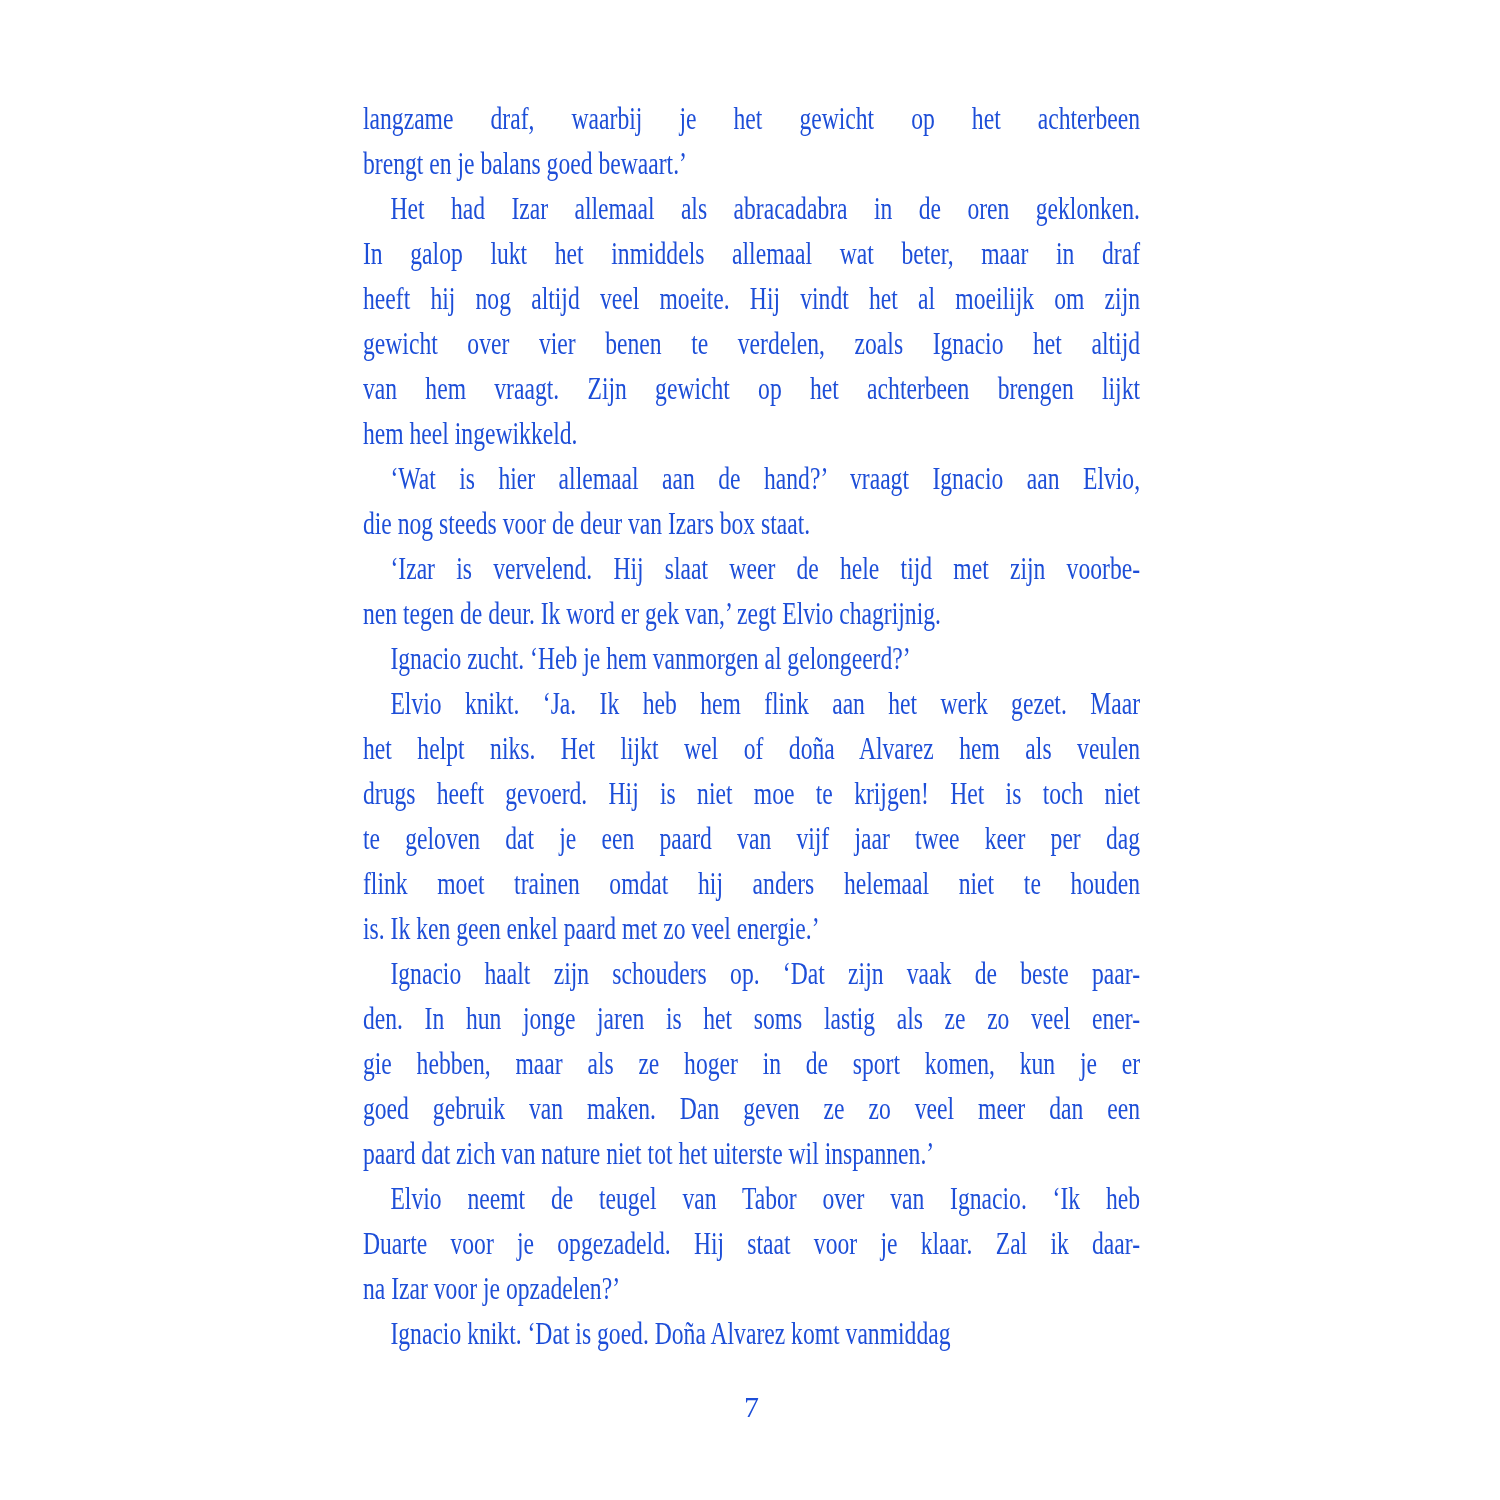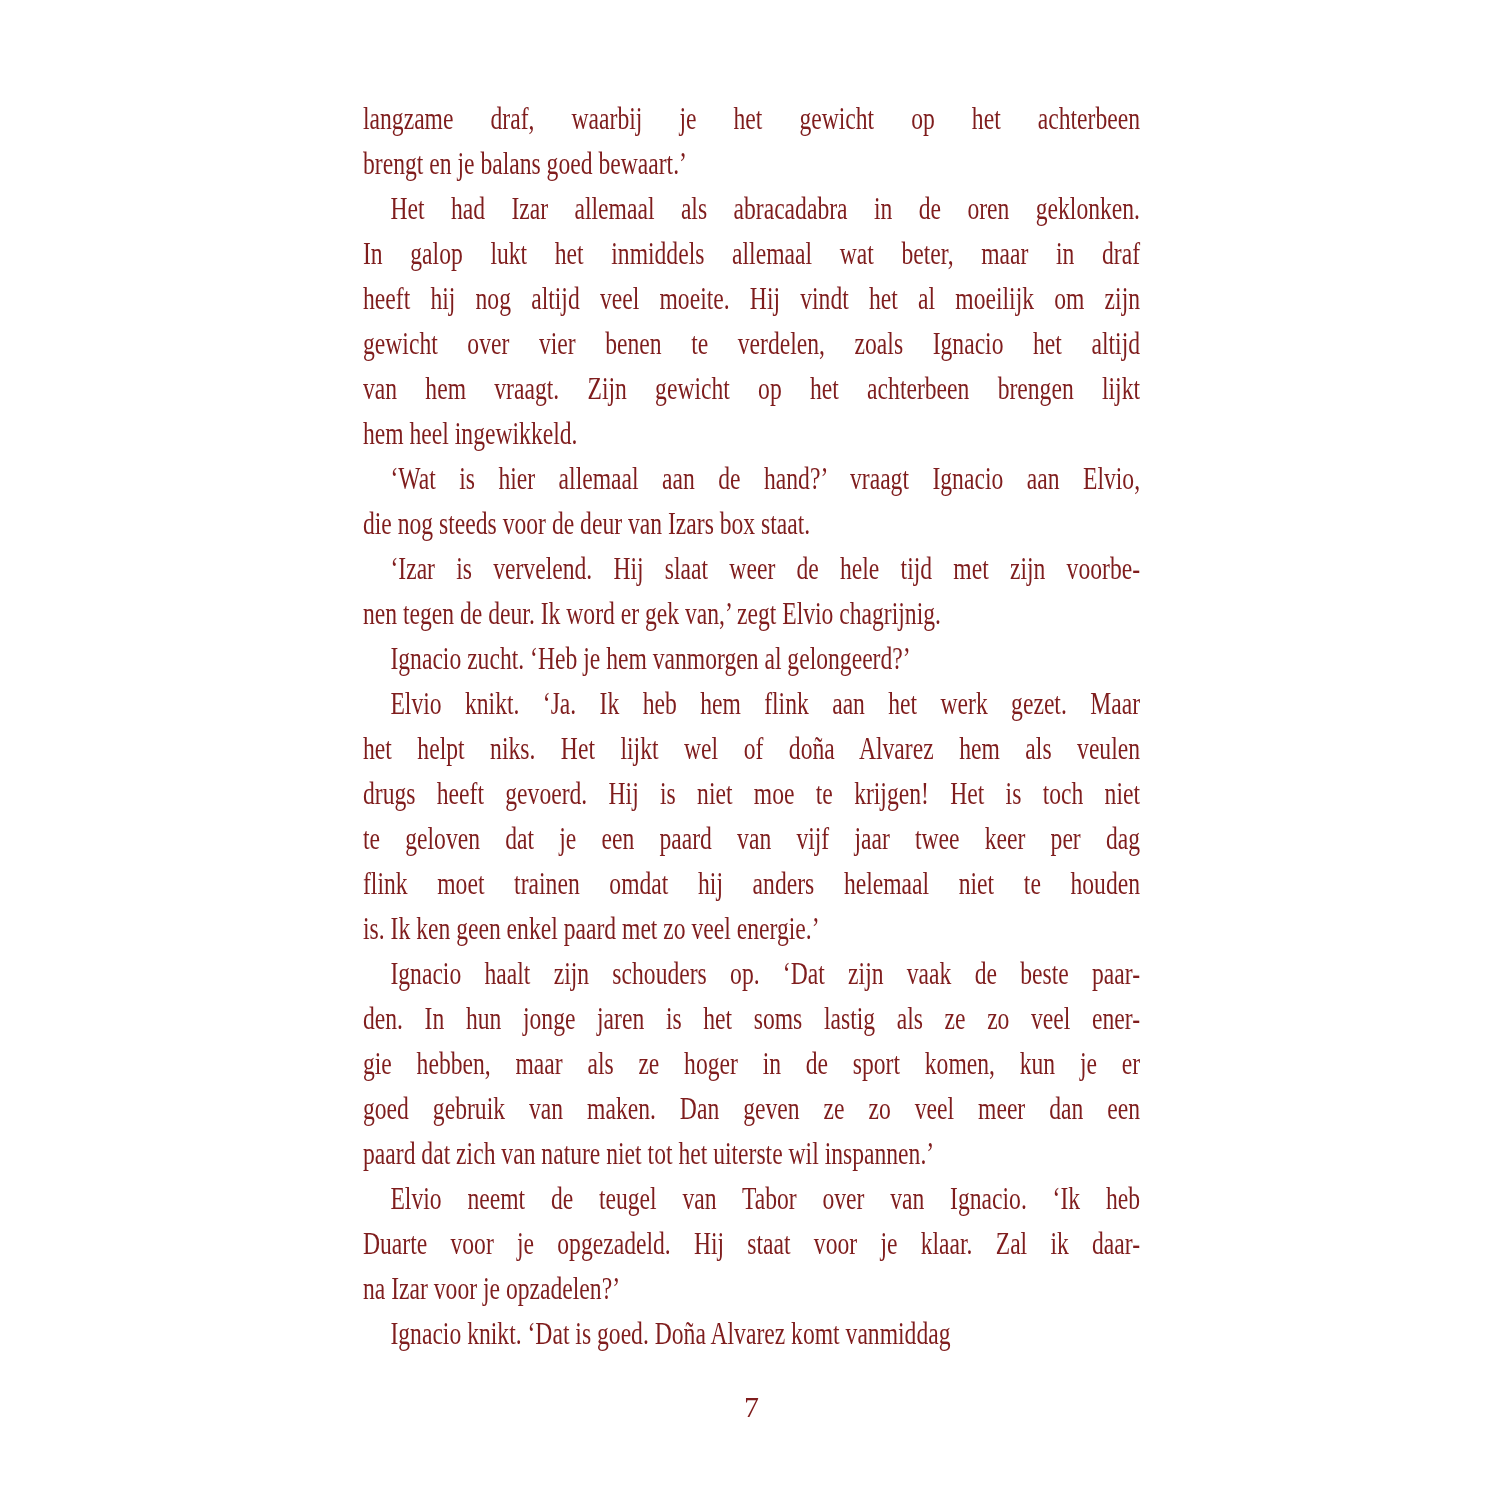--- a/index.html
+++ b/index.html
@@ -7,21 +7,21 @@
     padding: 0;
     background: #ffffff;
   }
   .page {
     position: relative;
     width: 1284px;
     height: 1500px;
     background: #ffffff;
     overflow: hidden;
     font-family: "Liberation Serif", "DejaVu Serif", serif;
-    color: #7f1d1d;
+    color: #1d4ed8;
   }
   .text-block {
     position: absolute;
     left: 363px;
     top: 96px;
     width: 1020px;
     transform: scaleX(0.7618);
     transform-origin: 0 0;
     font-size: 31px;
     line-height: 45px;

